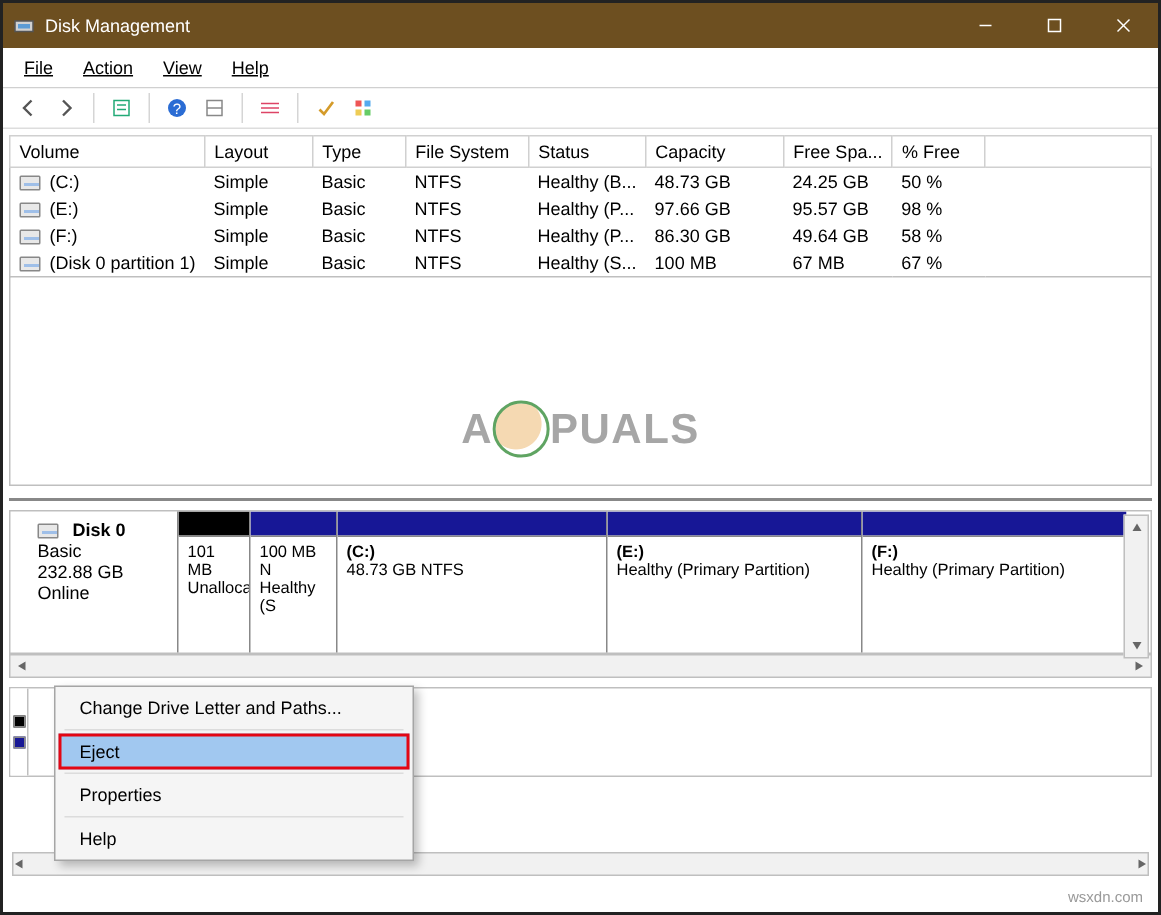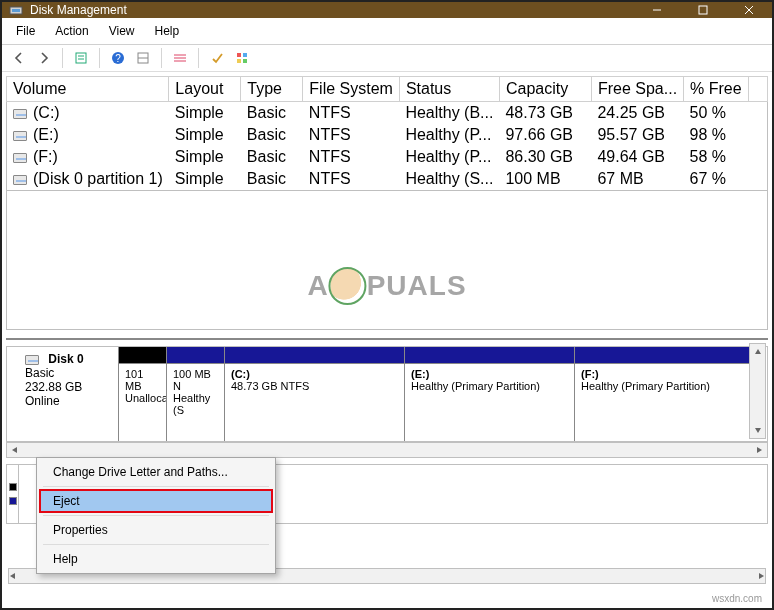--- a/index.html
+++ b/index.html
@@ -8,21 +8,21 @@
     font-family: "Segoe UI", Tahoma, sans-serif;
     font-size: 12px;
     background: #fff;
     width: 774px;
     height: 610px;
     overflow: hidden;
     position: relative;
     border: 2px solid #222;
   }
   .titlebar {
-    height: 16px;
+    height: 30px;
     background: #6d4f20;
     color: #fff;
     display: flex;
     align-items: center;
     padding: 0 0 0 6px;
   }
   .titlebar .appicon {
     width:16px;height:16px;margin-right:6px;
     display:inline-flex;align-items:center;justify-content:center;
   }
@@ -34,20 +34,21 @@
     width: 46px; height: 30px;
     display:flex;align-items:center;justify-content:center;
     color:#fff;
   }
   .winbtn svg { stroke:#fff; }
   .menubar {
     display:flex;
     background:#fff;
     border-bottom:1px solid #d0d0d0;
     padding:2px 4px;
+    text-decoration:underline;
   }
   .menubar span {
     padding: 4px 10px;
   }
   .toolbar {
     display:flex;
     align-items:center;
     background:#fff;
     padding:2px 6px;
     gap: 3px;
@@ -59,21 +60,21 @@
     border:1px solid transparent;
   }
   .tsep{width:1px;height:20px;background:#d5d5d5;margin:0 4px;}
   .content {
     padding: 4px;
   }
   table.volumes {
     width: 100%;
     border-collapse: collapse;
     border: 1px solid #bfbfbf;
-    font-size: 16px;
+    font-size: 12px;
     background:#fff;
   }
   table.volumes th {
     text-align:left;
     font-weight:normal;
     border: 1px solid #d0d0d0;
     padding: 3px 6px;
     background: #fff;
     white-space: nowrap;
   }

